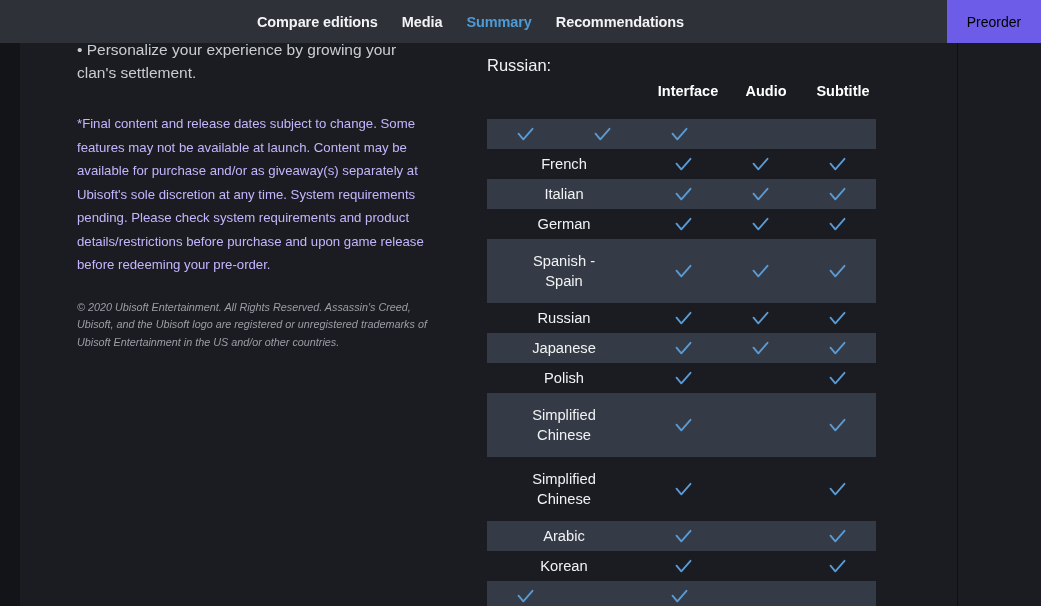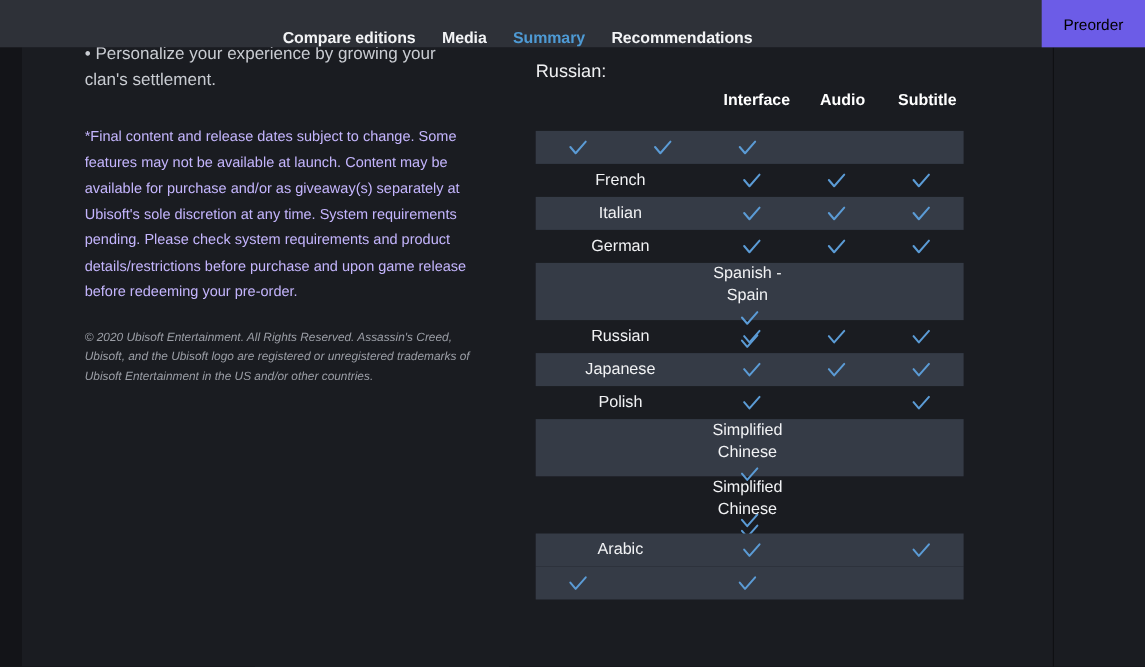--- a/index.html
+++ b/index.html
@@ -53,21 +53,21 @@
     left: 0; top: 0;
     width: 1041px; height: 43px;
     background: #2e3138;
     z-index: 40;
   }
   .nav-items {
     position: absolute;
     left: 0; top: 0;
     width: 941px; height: 43px;
     display: flex;
-    align-items: flex-end;
+    align-items: center;
     justify-content: center;
     gap: 24px;
   }
   .nav-item {
     font-size: 14.5px;
     font-weight: bold;
     color: #f2f3f5;
     letter-spacing: -0.1px;
     white-space: nowrap;
     cursor: pointer;
@@ -153,21 +153,21 @@
     left: 20px; top: 66px;
     width: 389px;
   }
   .lang-row {
     position: relative;
     width: 389px;
     display: flex;
     align-items: center;
   }
   .lang-row.h1 { height: 30px; }
-  .lang-row.h2 { height: 52px; flex-direction: column; }
+  .lang-row.h2 { height: 64px; }
   .lang-row.stripe { background: #353b46; }
 
   .lang-name {
     width: 158px;
     text-align: center;
     font-size: 14.7px;
     color: #f1f2f4;
     line-height: 20px;
     padding-right: 4px;
   }
@@ -438,20 +438,40 @@
             <div class="check-cell">
               <span class="chk">
                 <svg width="21" height="21" viewBox="0 0 24 24" fill="none" stroke="#5b9bd5" stroke-width="2.1" stroke-linecap="round" stroke-linejoin="round">
                   <polyline points="4,11 9.5,17.5 20,5.5"></polyline>
                 </svg>
               </span>
             </div>
           </div>
           <div class="lang-row h1 stripe">
             <div class="lang-name"><span>Arabic</span></div>
+            <div class="check-cell">
+              <span class="chk">
+                <svg width="21" height="21" viewBox="0 0 24 24" fill="none" stroke="#5b9bd5" stroke-width="2.1" stroke-linecap="round" stroke-linejoin="round">
+                  <polyline points="4,11 9.5,17.5 20,5.5"></polyline>
+                </svg>
+              </span>
+            </div>
+            <div class="check-cell">
+              <span class="chk-empty"></span>
+            </div>
+            <div class="check-cell">
+              <span class="chk">
+                <svg width="21" height="21" viewBox="0 0 24 24" fill="none" stroke="#5b9bd5" stroke-width="2.1" stroke-linecap="round" stroke-linejoin="round">
+                  <polyline points="4,11 9.5,17.5 20,5.5"></polyline>
+                </svg>
+              </span>
+            </div>
+          </div>
+          <div class="lang-row h1">
+            <div class="lang-name"><span>Korean</span></div>
             <div class="check-cell">
               <span class="chk">
                 <svg width="21" height="21" viewBox="0 0 24 24" fill="none" stroke="#5b9bd5" stroke-width="2.1" stroke-linecap="round" stroke-linejoin="round">
                   <polyline points="4,11 9.5,17.5 20,5.5"></polyline>
                 </svg>
               </span>
             </div>
             <div class="check-cell">
               <span class="chk-empty"></span>
             </div>

